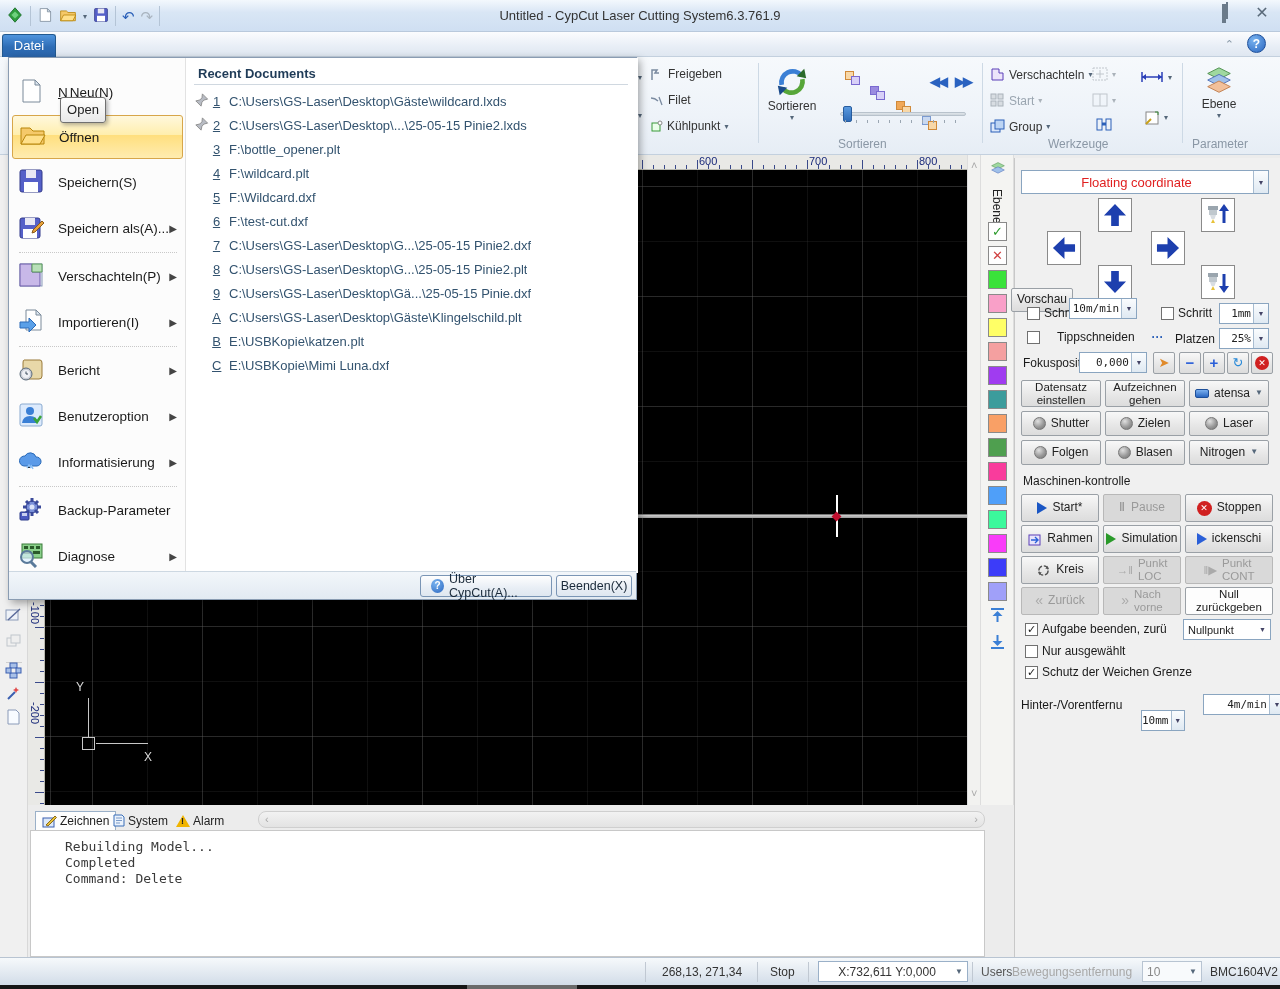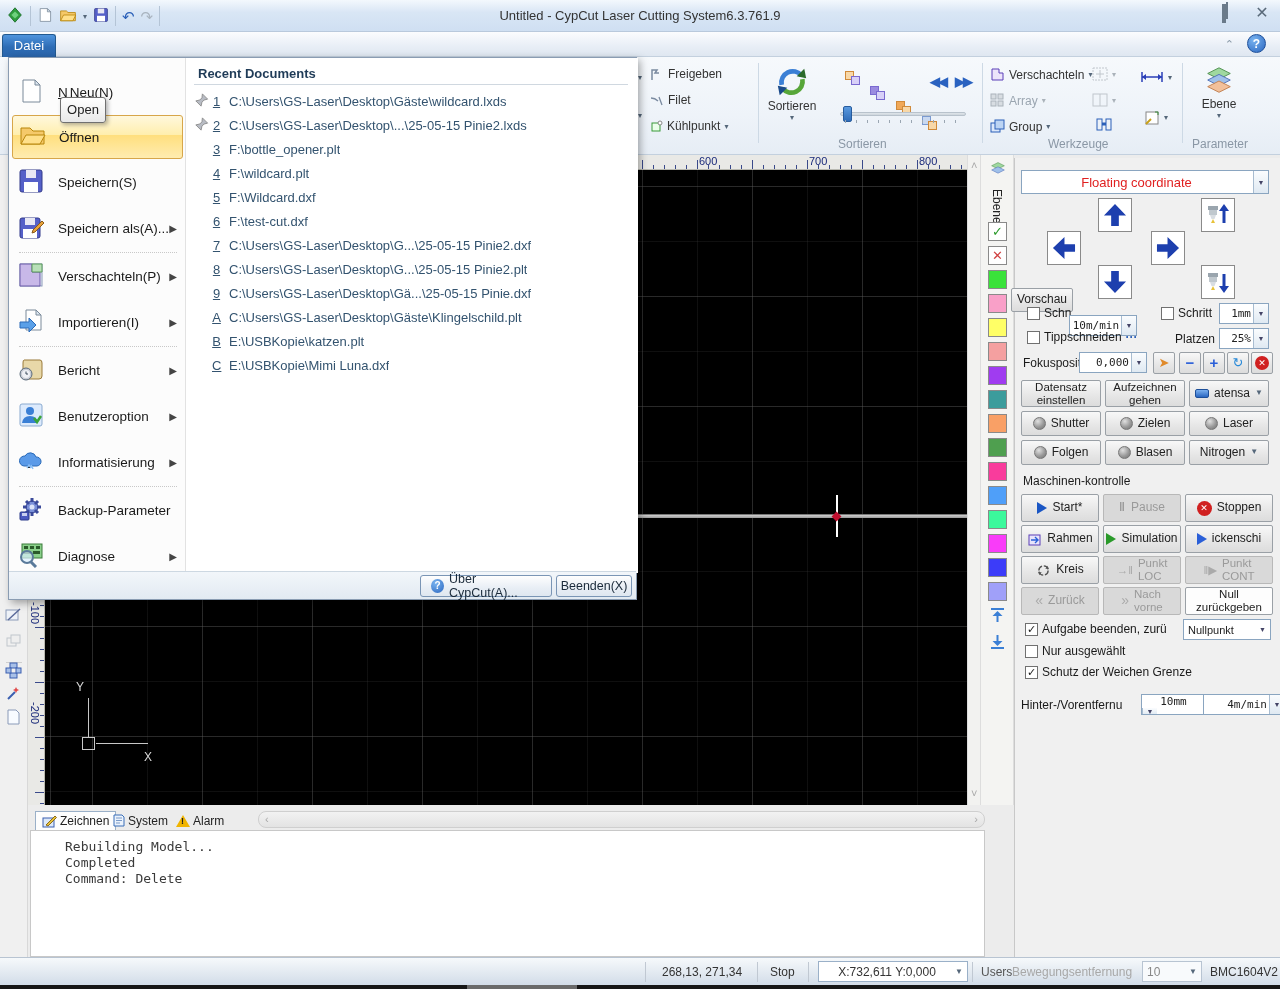--- a/index.html
+++ b/index.html
@@ -279,21 +279,21 @@
     </div>
     <div class="rsmall" style="left:990px; top:36px; color:#9aa5b0;">
       <svg width="15" height="15" viewBox="0 0 15 15">
           <g fill="#d8dde2" stroke="#aab2ba">
             <rect x="1" y="1" width="5" height="5"></rect>
             <rect x="8" y="1" width="5" height="5"></rect>
             <rect x="1" y="8" width="5" height="5"></rect>
             <rect x="8" y="8" width="5" height="5"></rect>
           </g>
         </svg>
-      <span>Array</span>
+      <span>Start</span>
         <span class="dd" style="color:#aab2ba;">▾</span>
     </div>
     <div class="rsmall" style="left:990px; top:62px;">
       <svg width="15" height="15" viewBox="0 0 15 15">
           <rect x="1" y="4" width="9" height="9" fill="#dce8fa" stroke="#2a5fb8"></rect>
           <rect x="5" y="1" width="9" height="9" fill="#bcd4f4" stroke="#2a5fb8"></rect>
         </svg>
       <span>Group</span>
         <span class="dd">▾</span>
     </div>
@@ -499,34 +499,34 @@
           <path d="M19 5 v12" stroke="#1d3fae" stroke-width="3"></path>
           <path d="M19 24 l5 -7 h-10 z" fill="#1d3fae"></path>
         </svg>
     </div>
     <div class="rp btn3" style="left:-4px; top:130px; width:62px; height:24px;">Vorschau</div>
 
     <div class="rp" style="left:12px; top:148px; display:flex; align-items:center; gap:4px;">
       <span class="chkbox"></span>
       <span class="lbl">Schn</span>
     </div>
-    <div class="rp combo" style="left:54px; top:157px; width:68px;">
+    <div class="rp combo" style="left:54px; top:140px; width:68px;">
       <span class="val">10m/min</span>
         <span class="arr">▼</span>
     </div>
     <div class="rp" style="left:146px; top:148px; display:flex; align-items:center; gap:4px;">
       <span class="chkbox"></span>
       <span class="lbl">Schritt</span>
     </div>
     <div class="rp combo" style="left:204px; top:145px; width:50px;">
       <span class="val">1mm</span>
         <span class="arr">▼</span>
     </div>
 
-    <div class="rp" style="left:12px; top:172px; display:flex; align-items:center; gap:4px;">
+    <div class="rp" style="left:12px; top:172px; display:flex; align-items:center; gap:17px;">
       <span class="chkbox"></span>
       <span class="lbl">Tippschneiden</span>
       <span style="color:#2a5fb8; font-weight:bold;">···</span>
     </div>
     <div class="rp lbl" style="left:160px; top:174px;">Platzen</div>
     <div class="rp combo" style="left:204px; top:170px; width:50px;">
       <span class="val">25%</span>
         <span class="arr">▼</span>
     </div>
 
@@ -670,21 +670,21 @@
     <div class="rp" style="left:10px; top:486px; display:flex; align-items:center; gap:4px;">
       <span class="chkbox"></span>
       <span class="lbl">Nur ausgewählt</span>
     </div>
     <div class="rp" style="left:10px; top:507px; display:flex; align-items:center; gap:4px;">
       <span class="chkbox">✓</span>
       <span class="lbl">Schutz der Weichen Grenze</span>
     </div>
 
     <div class="rp lbl" style="left:6px; top:540px; width:120px; white-space:nowrap; overflow:hidden;">Hinter-/Vorentfernu</div>
-    <div class="rp combo" style="left:126px; top:536px; width:67px;flex-direction:column;">
+    <div class="rp combo" style="left:126px; top:552px; width:44px;">
       <span class="val">10mm</span>
         <span class="arr">▼</span>
     </div>
     <div class="rp combo" style="left:188px; top:536px; width:82px;">
       <span class="val">4m/min</span>
         <span class="arr">▼</span>
     </div>
 
   </div>
 

